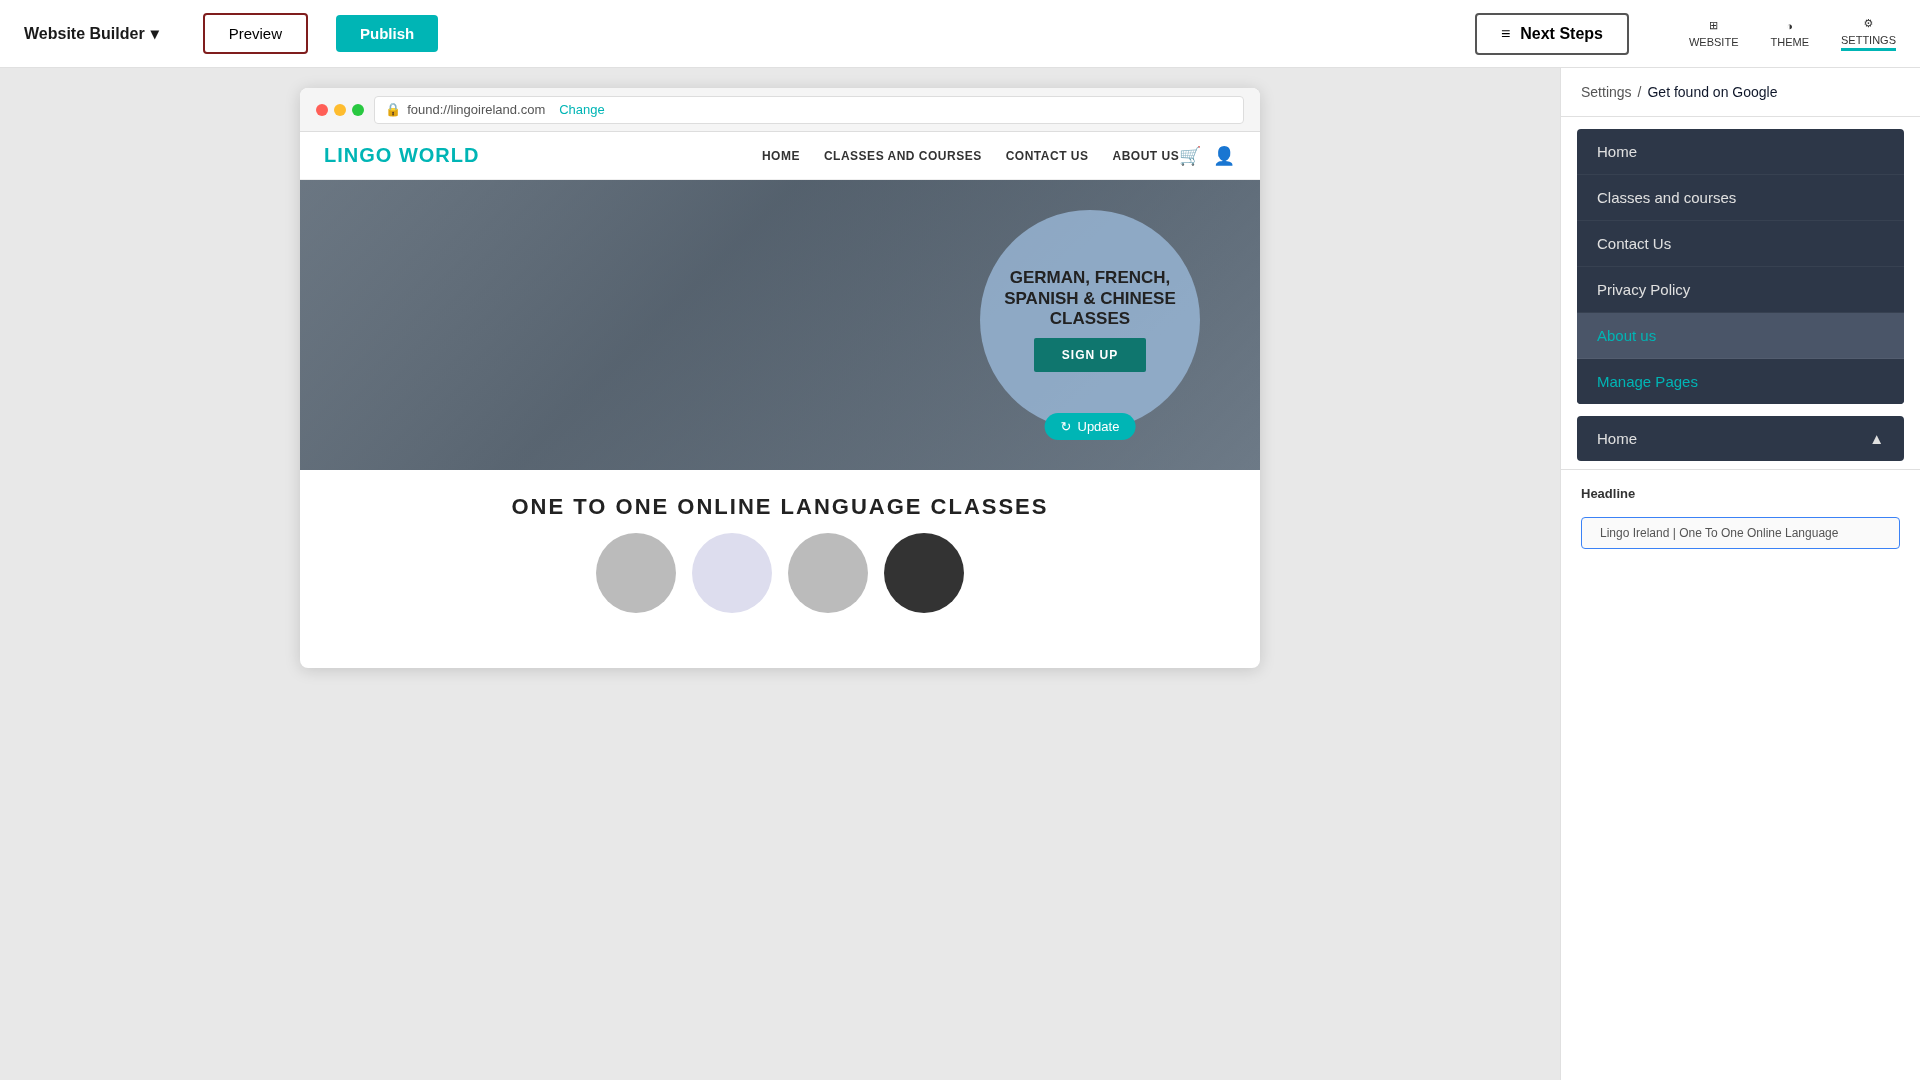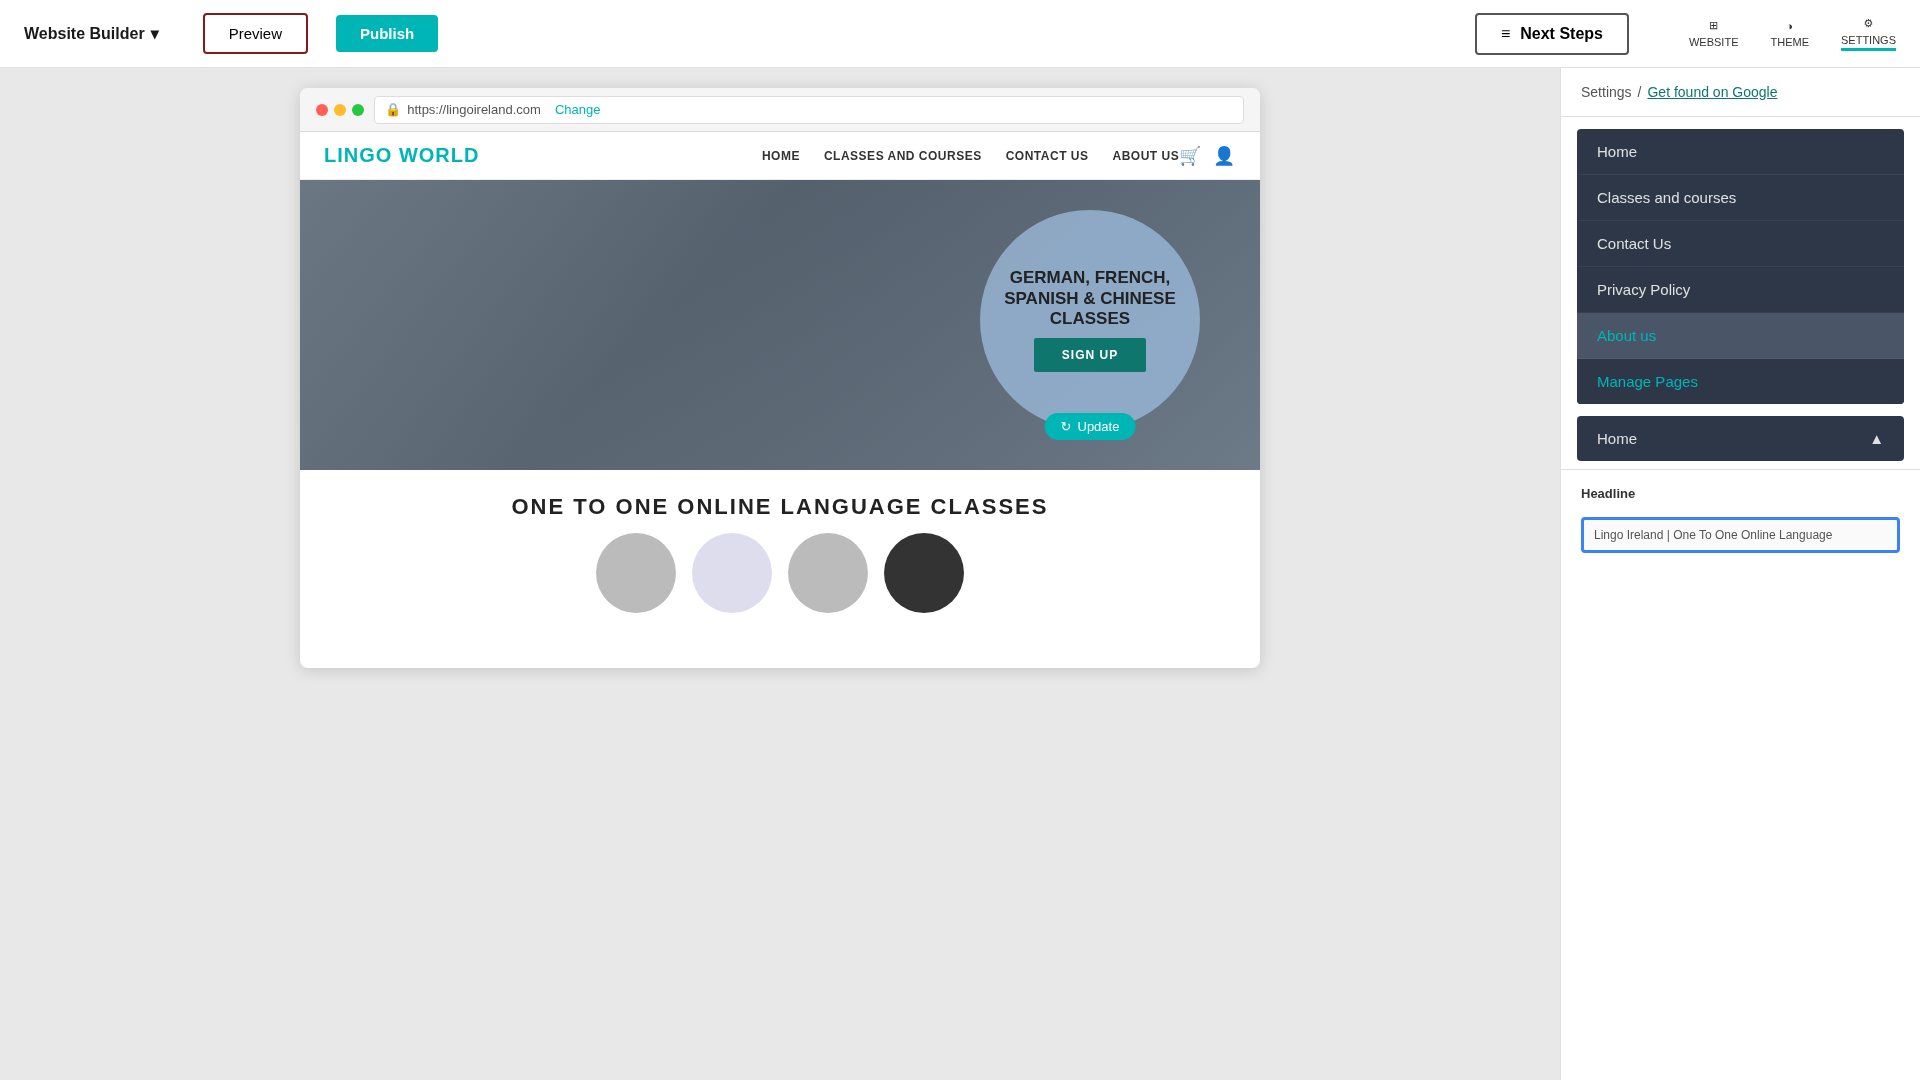--- a/index.html
+++ b/index.html
@@ -270,21 +270,21 @@
       padding: 16px 20px;
       border-bottom: 1px solid #e0e0e0;
     }
     .breadcrumb {
       font-size: 14px;
       color: #555;
       display: flex;
       align-items: center;
       gap: 6px;
     }
-    .breadcrumb .current { color: #0f766e; text-decoration: underline; }
+    .breadcrumb .current { color: #0f172a; }
 
     
     .dropdown-menu {
       background: #2d3748;
       border-radius: 4px;
       margin: 12px 16px;
       overflow: hidden;
     }
     .menu-item {
       padding: 14px 20px;
@@ -328,22 +328,22 @@
     }
     .section-label {
       font-size: 13px;
       font-weight: 700;
       color: #333;
       margin-bottom: 16px;
       text-transform: capitalize;
     }
     .headline-input {
       width: 100%;
-      padding: 8px 10px;
-      border: 3px solid #3b82f6;
+      padding: 8px 18px;
+      border: 1px solid #3b82f6;
       border-radius: 4px;
       font-size: 12px;
       color: #555;
       background: #fafafa;
     }
   </style>
 </head>
 <body>
 
 <div class="editor-bar">
@@ -380,21 +380,21 @@
     <div class="website-preview">
 
       <div class="preview-chrome">
         <div class="preview-dots">
           <div class="preview-dot r"></div>
           <div class="preview-dot y"></div>
           <div class="preview-dot g"></div>
         </div>
         <div class="preview-address">
           <span>🔒</span>
-          <span>https://lingoireland.com</span>
+          <span>found://lingoireland.com</span>
           <span class="change-link">Change</span>
         </div>
       </div>
 
       <div class="site-nav">
         <span class="site-logo">LINGO WORLD</span>
         <div class="nav-links">
           <span class="nav-link">HOME</span>
           <span class="nav-link">CLASSES AND COURSES</span>
           <span class="nav-link">CONTACT US</span>

